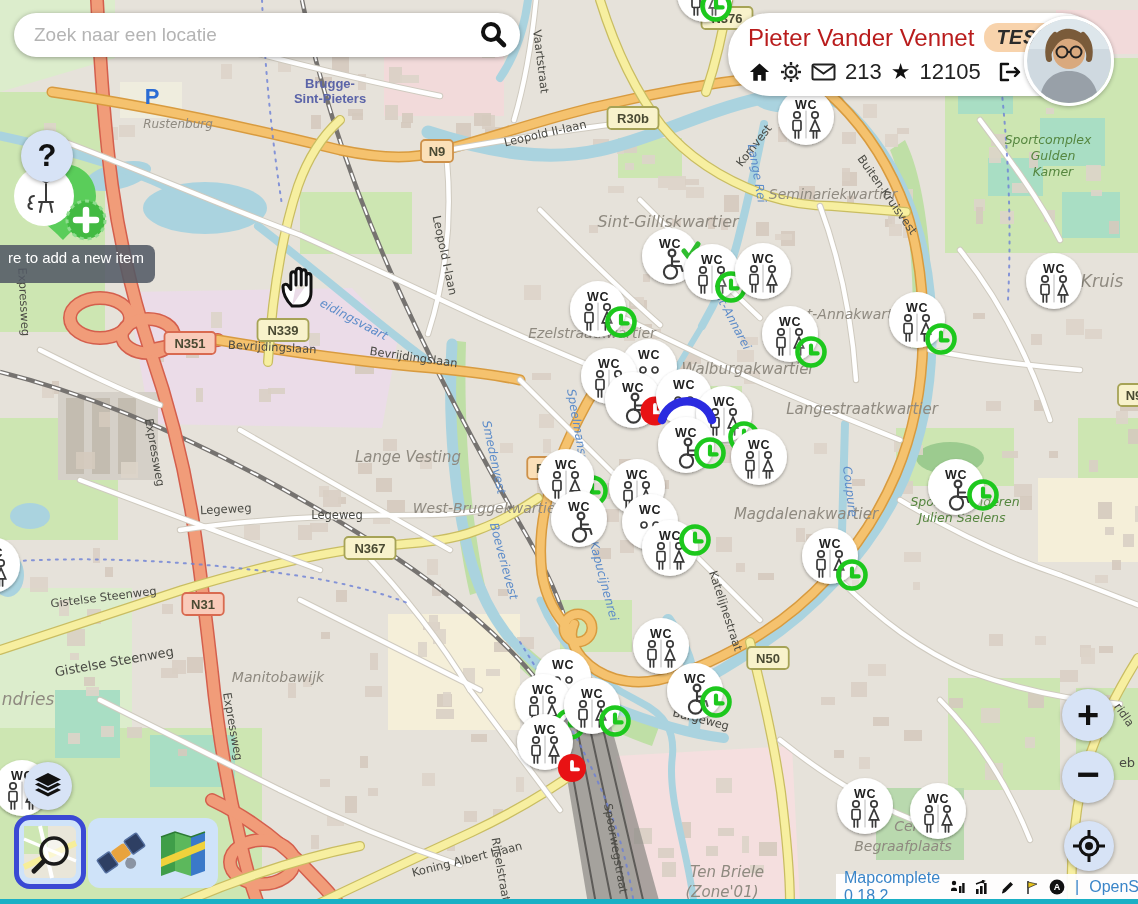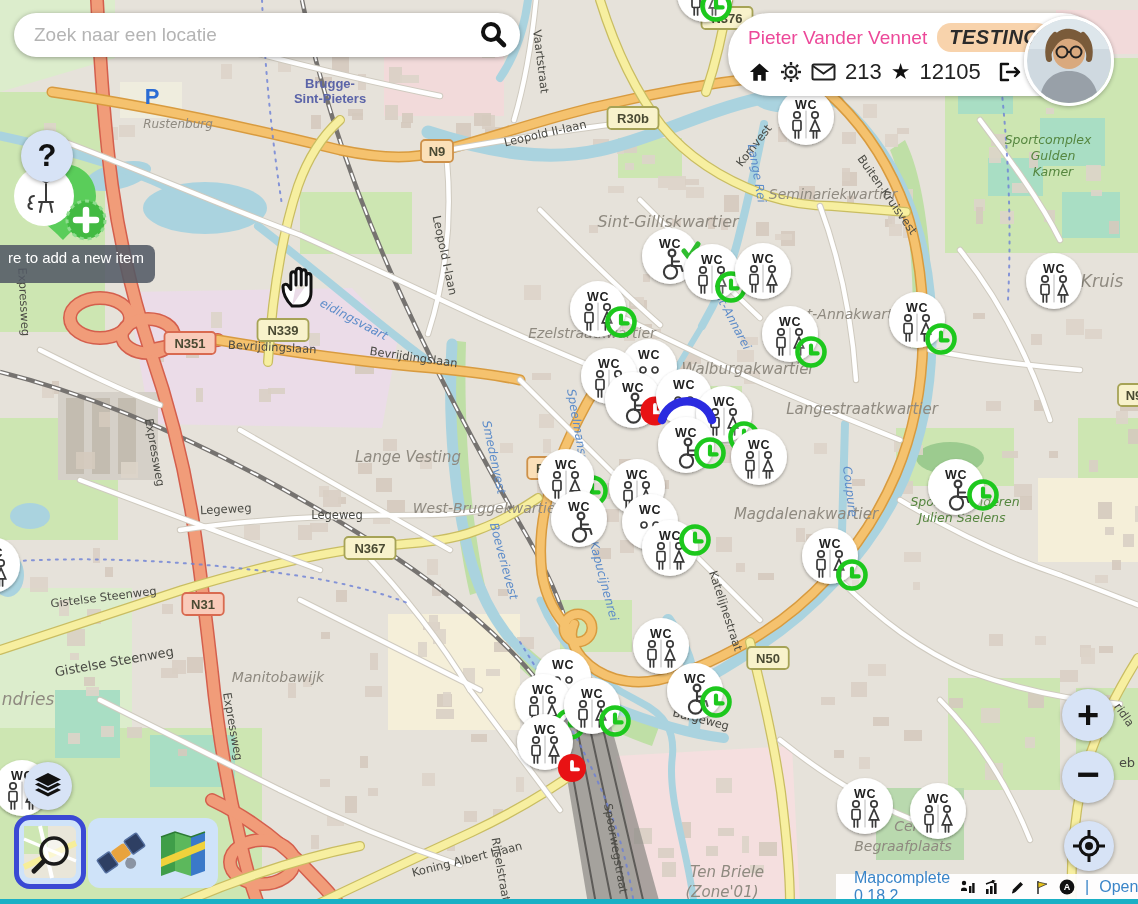--- a/index.html
+++ b/index.html
@@ -10,21 +10,21 @@
   
   .search-bar{position:absolute;left:14px;top:13px;width:506px;height:44px;background:#fff;
     border-radius:24px;box-shadow:0 1px 5px rgba(0,0,0,.35);display:flex;align-items:center;
     padding:0 12px 0 18px;z-index:30;}
   .search-bar input{flex:1;border:none;outline:none;font-size:19px;color:#be185d;
     font-family:"Liberation Sans",sans-serif;background:transparent;}
   .search-bar input::placeholder{color:#b4b4b4;}
   .user-panel{position:absolute;left:728px;top:13px;width:376px;height:83px;background:#fff;
     border-radius:42px;box-shadow:0 1px 5px rgba(0,0,0,.3);z-index:30;padding:10px 0 0 20px;}
   .user-row1{display:flex;align-items:center;gap:10px;}
-  .user-name{font-size:19px;color:#ec4899;white-space:nowrap;}
+  .user-name{font-size:24px;color:#b91c1c;white-space:nowrap;}
   .testing-badge{background:#f8d3ac;color:#2b2b2b;font-size:20px;font-weight:bold;
     padding:3px 12px;border-radius:14px;letter-spacing:.5px;font-style:italic;}
   .user-row2{display:flex;align-items:center;gap:9px;margin-top:7px;}
   .user-row2 .num{font-size:22px;color:#222;}
   .iconbtn{display:inline-flex;align-items:center;justify-content:center;cursor:pointer;}
   .avatar{position:absolute;left:1024px;top:16px;width:90px;height:90px;border-radius:50%;
     overflow:hidden;border:3px solid #fff;box-shadow:0 1px 4px rgba(0,0,0,.3);z-index:31;}
   .round-btn{position:absolute;border-radius:50%;background:#d7e3f6;
     box-shadow:0 1px 4px rgba(0,0,0,.35);display:flex;align-items:center;justify-content:center;
     z-index:25;cursor:pointer;color:#111;}
@@ -40,21 +40,21 @@
   .hand-cursor{position:absolute;left:278px;top:266px;z-index:22;}
   .layer-osm-btn{position:absolute;left:14px;top:815px;width:72px;height:74px;background:#cfe3f9;
     border:5px solid #3a49d4;border-radius:16px;z-index:25;display:flex;align-items:center;
     justify-content:center;cursor:pointer;}
   .layer-picker{position:absolute;left:88px;top:818px;width:130px;height:70px;background:#cfe3f9;
     border-radius:12px;z-index:24;display:flex;gap:8px;padding:5px 6px;}
   .layer-thumb{width:54px;height:60px;border-radius:8px;display:flex;align-items:center;
     justify-content:center;cursor:pointer;}
   .attribution{position:absolute;left:836px;top:874px;width:302px;height:26px;
     background:rgba(255,255,255,.93);z-index:26;display:flex;align-items:center;gap:10px;
-    padding:0 18px;font-size:16px;color:#3a85c8;}
+    padding:0 8px;font-size:16px;color:#3a85c8;}
   .attribution .mini{display:inline-flex;align-items:center;}
   .bottom-bar{position:absolute;left:0;right:0;bottom:0;height:5px;background:#1ab0c5;z-index:40;}
 </style>
 </head>
 <body>
 
 <div id="app">
 
 <svg id="map-svg" viewBox="0 0 1138 904">
   <defs>

